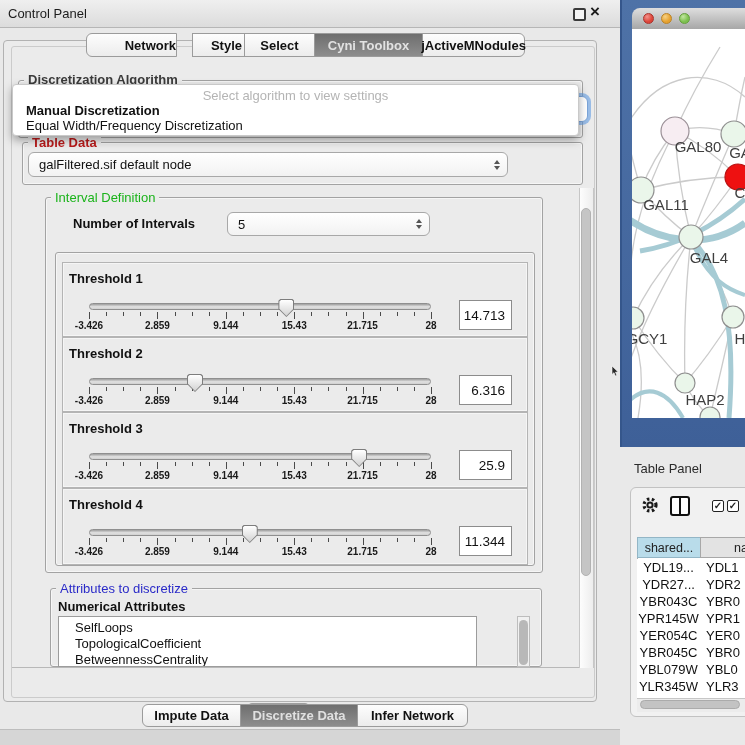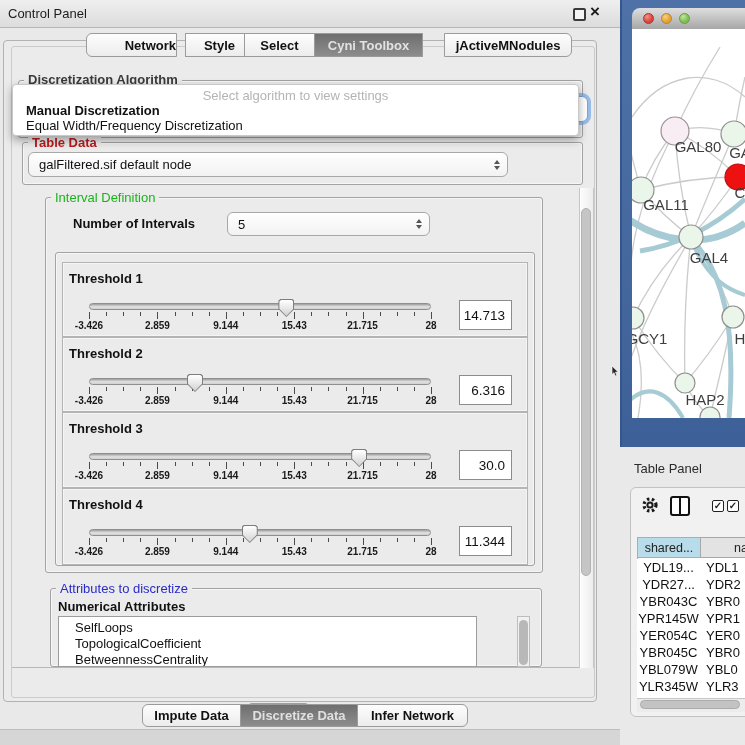--- a/index.html
+++ b/index.html
@@ -125,30 +125,30 @@
     <svg width="14" height="14">
       <line x1="4" y1="3.5" x2="10" y2="7" stroke="#8a8a8a" stroke-width="1.2"></line>
       <line x1="4" y1="11" x2="10" y2="7" stroke="#8a8a8a" stroke-width="1.2"></line>
       <line x1="4" y1="3.5" x2="4" y2="11" stroke="#8a8a8a" stroke-width="1.2"></line>
       <circle cx="4" cy="3.5" r="2.2" fill="#45b045" stroke="#2e8f2e" stroke-width="0.8"></circle>
       <circle cx="4" cy="11" r="2.2" fill="#45b045" stroke="#2e8f2e" stroke-width="0.8"></circle>
       <circle cx="10" cy="7" r="2.2" fill="#45b045" stroke="#2e8f2e" stroke-width="0.8"></circle>
     </svg>
     <span>Network</span>
   </div>
-  <div class="abs ttab" style="left:185px;width:69px">
+  <div class="abs ttab" style="left:192px;width:69px">
     <span>Style</span>
   </div>
   <div class="abs ttab" style="left:244px;width:71px">
     <span>Select</span>
   </div>
   <div class="abs ttab sel" style="left:314px;width:109px">
     <span>Cyni Toolbox</span>
   </div>
-  <div class="abs ttab last" style="left:444px;width:128px">
+  <div class="abs ttab last" style="left:422px;width:103px">
     <span>jActiveMNodules</span>
   </div>
 
   <div class="abs cp-frame"></div>
   <div class="abs cp-inner"></div>
 
   <div class="abs group" style="left:18px;top:80px;width:565px;height:58px"></div>
   <span class="abs gtitle" style="left:24px;top:72px;font-weight:bold;color:#3a3a3a">Discretization Algorithm</span>
   <div class="abs focus-combo"></div>
 
@@ -277,21 +277,21 @@
         <div class="tick maj" style="left: 299.6px;"></div>
         <div class="tlab" style="left: 299.6px;">21.715</div>
         <div class="tick min" style="left: 316.7px;"></div>
         <div class="tick min" style="left: 333.8px;"></div>
         <div class="tick min" style="left: 350.9px;"></div>
         <div class="tick maj" style="left: 368px;"></div>
         <div class="tlab" style="left: 368px;">28</div>
         <div class="th-handle" style="left: 288.174px;">
           <div class="th-handle-in"></div>
         </div>
-        <div class="th-value">30.0</div>
+        <div class="th-value">25.9</div>
       </div>
       <div class="th-panel" style="top: 488px; height: 77px;">
         <div class="th-label">Threshold 4</div>
         <div class="th-track"></div>
         <div class="tick maj" style="left: 26px;"></div>
         <div class="tlab" style="left: 26px;">-3.426</div>
         <div class="tick min" style="left: 43.1px;"></div>
         <div class="tick min" style="left: 60.2px;"></div>
         <div class="tick min" style="left: 77.3px;"></div>
         <div class="tick maj" style="left: 94.4px;"></div>

